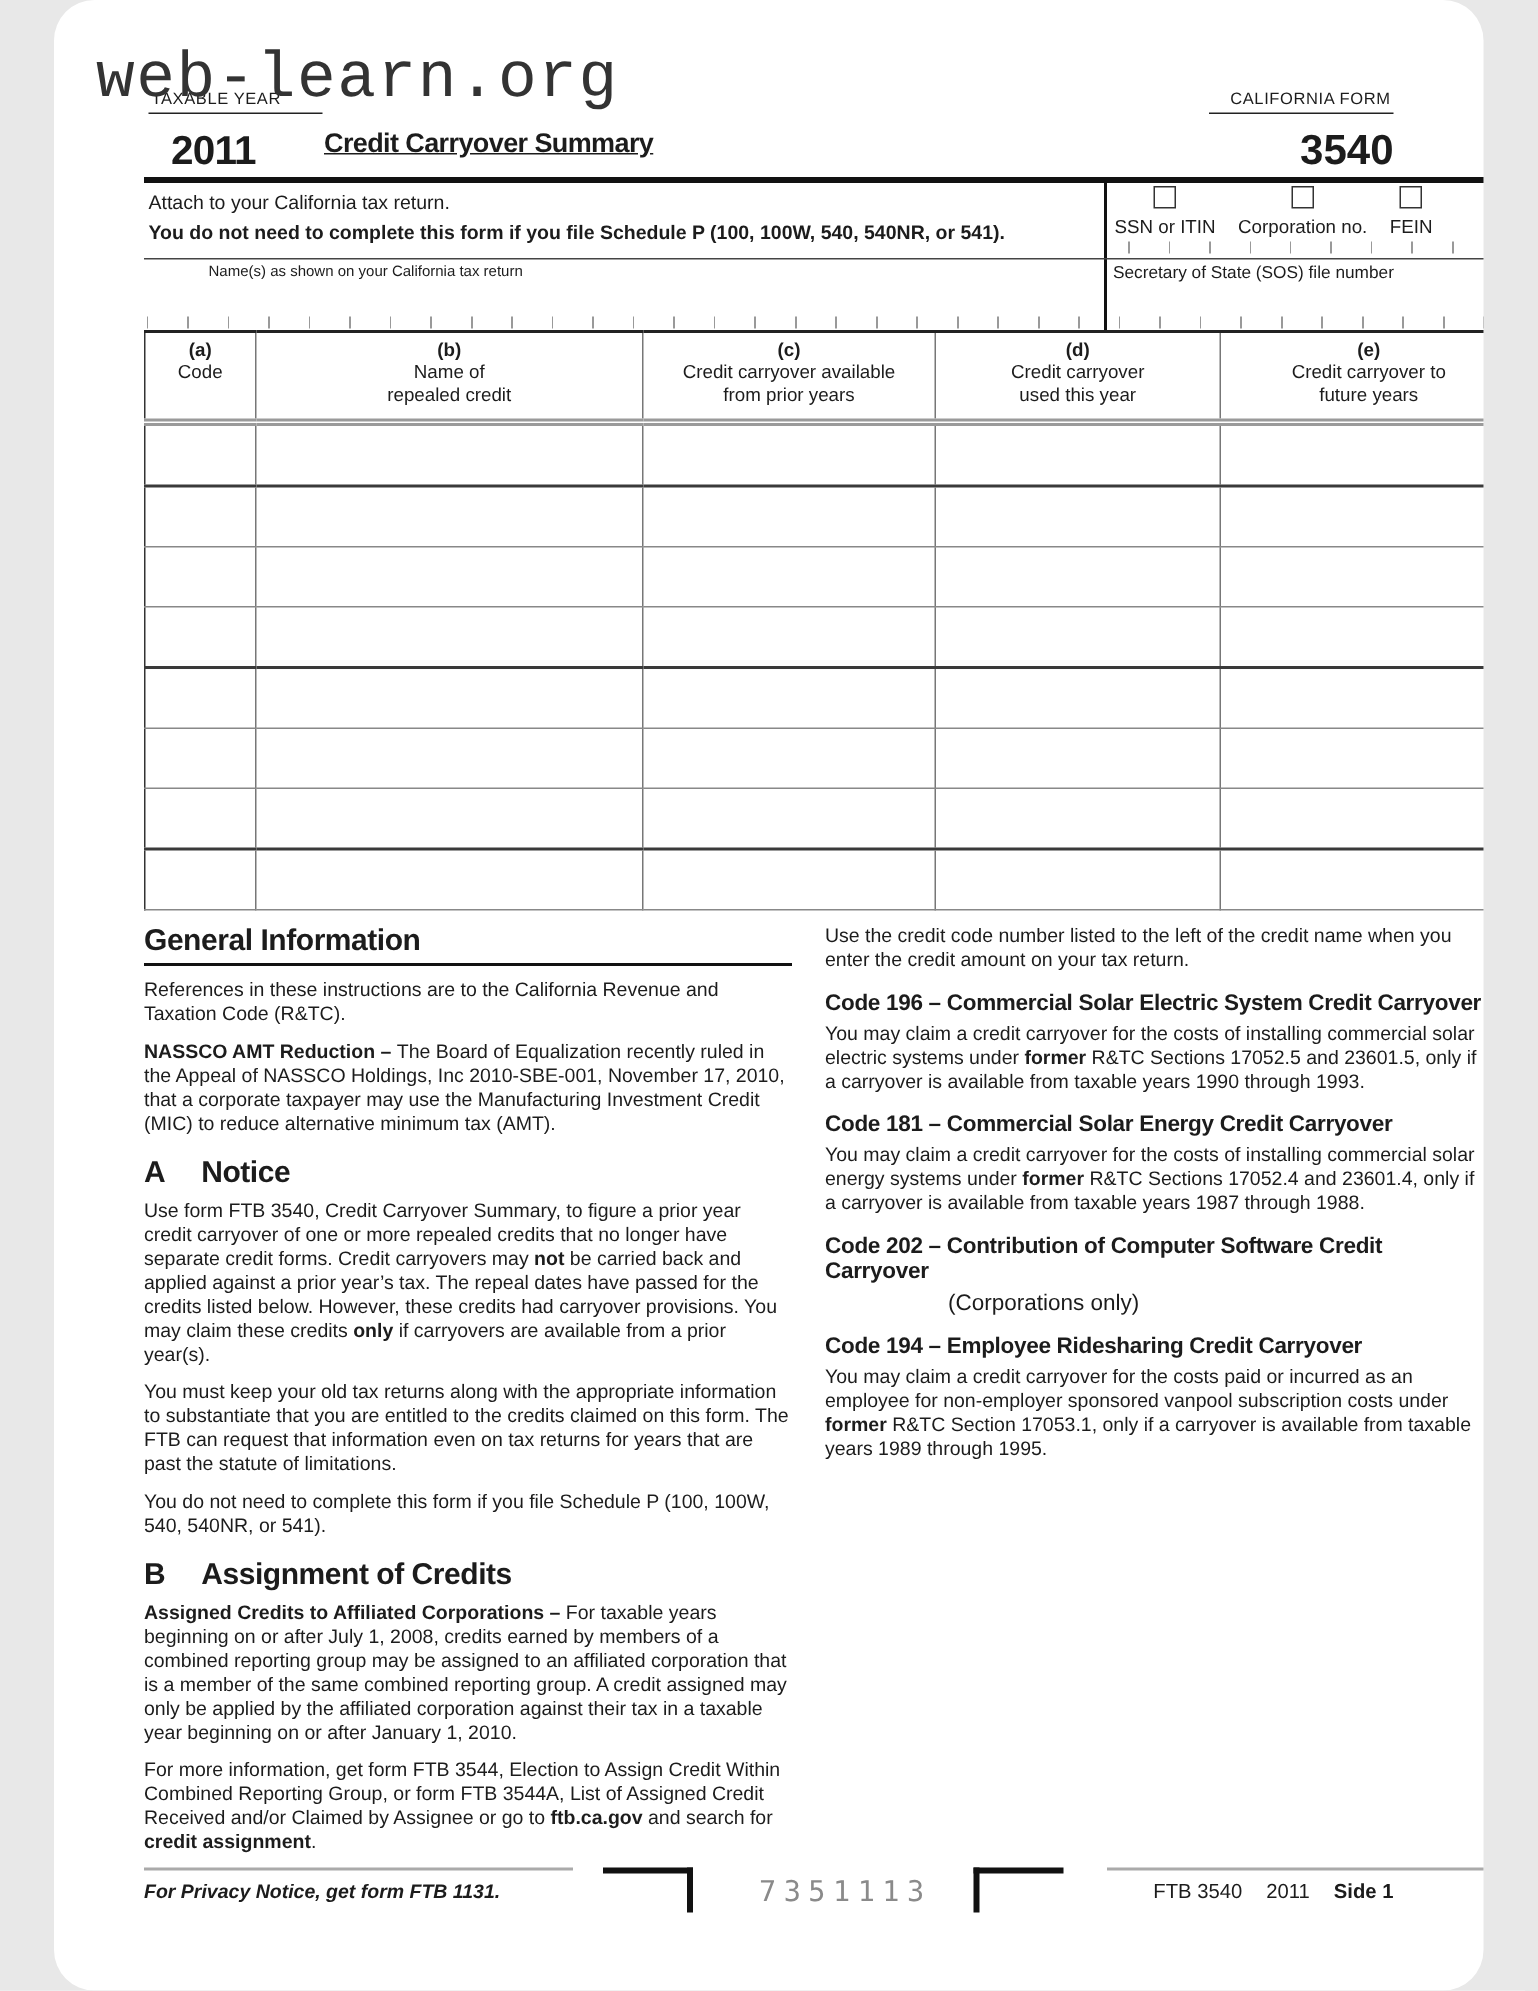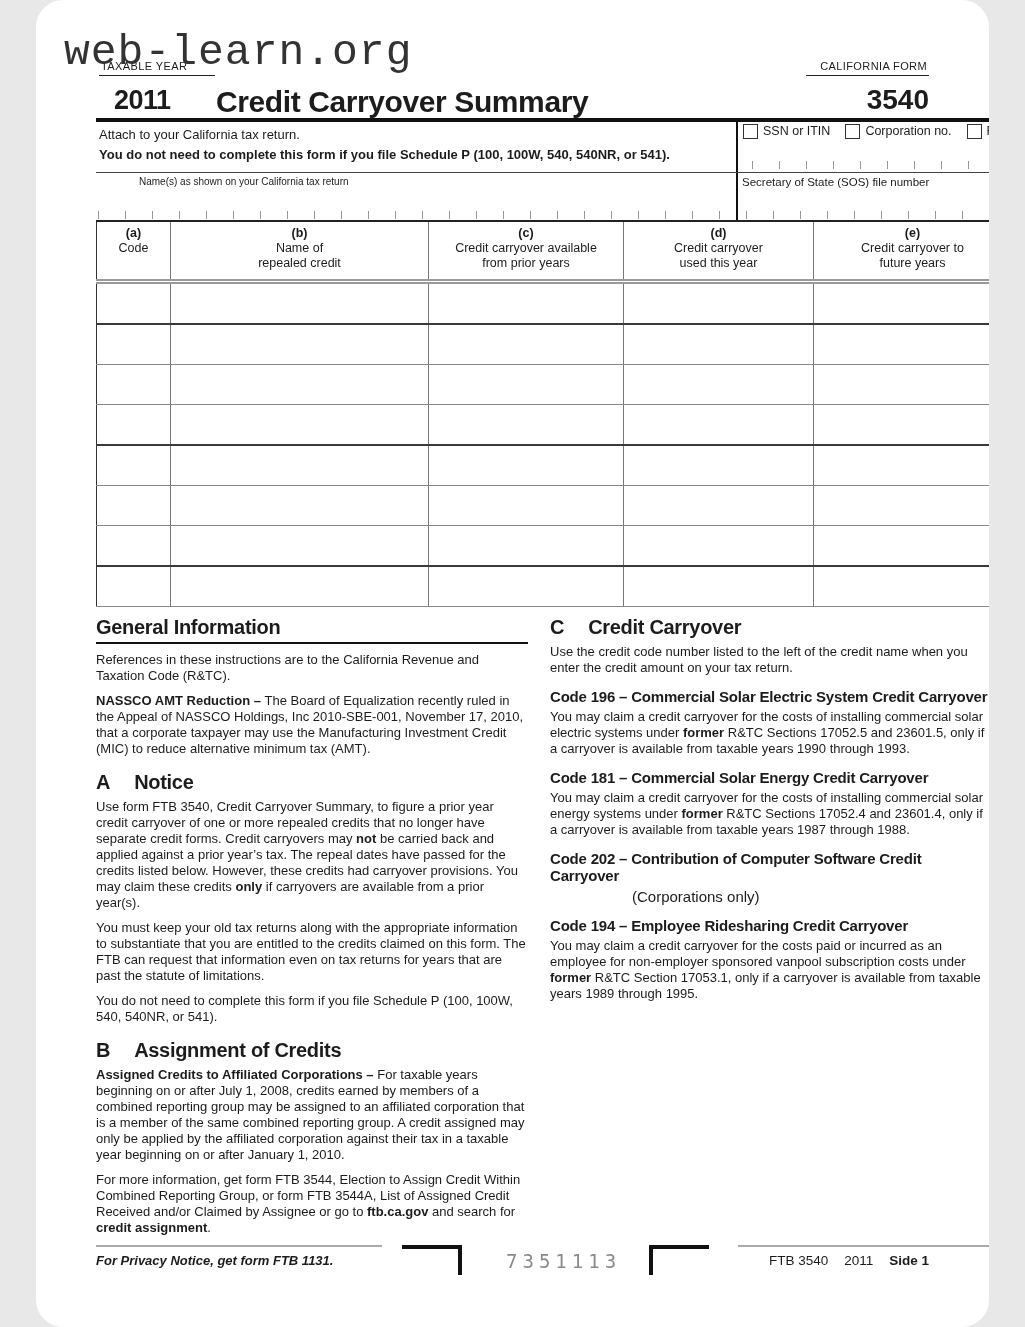--- a/index.html
+++ b/index.html
@@ -7,32 +7,32 @@
         font-family:"Liberation Sans",sans-serif;color:#1c1c1c;overflow:hidden;border-radius:27px;}
 
   
   .watermark{position:absolute;left:28px;top:28px;font-family:"Liberation Mono","DejaVu Sans Mono",monospace;
              font-size:43px;font-weight:400;color:#333;letter-spacing:1px;z-index:3;white-space:nowrap;}
   .ty-label{position:absolute;left:63px;top:60px;font-size:11px;letter-spacing:.4px;
             border-bottom:1.5px solid #222;padding:0 28px 3px 2px;z-index:2;}
   .cf-label{position:absolute;right:60px;top:60px;font-size:11px;letter-spacing:.4px;
             border-bottom:1.5px solid #222;padding:0 2px 3px 14px;}
   .year{position:absolute;left:78px;top:85px;font-size:27px;font-weight:bold;letter-spacing:-.5px;}
-  .form-title{position:absolute;left:180px;top:85px;font-size:30px;font-weight:bold;letter-spacing:-.4px;}
+  .form-title{position:absolute;left:180px;top:85px;font-size:18px;font-weight:bold;letter-spacing:-.4px;text-decoration:underline;}
   .form-no{position:absolute;right:60px;top:84px;font-size:28px;font-weight:bold;}
 
   .thick-rule{position:absolute;left:60px;top:118px;width:915px;height:4px;background:#111;}
   .thin-rule{position:absolute;left:60px;top:172px;width:915px;height:1px;background:#444;}
   .vdiv{position:absolute;left:700px;top:118px;width:2px;height:103px;background:#111;}
 
   .attach-line{position:absolute;left:63px;top:127px;font-size:13px;}
   .schedule-note{position:absolute;left:63px;top:147px;font-size:13px;font-weight:bold;width:630px;}
 
   .cbx-row{position:absolute;left:707px;top:124px;display:flex;gap:15px;align-items:center;}
-  .cbx-item{display:flex;align-items:flex-start;gap:5px;}
+  .cbx-item{display:flex;align-items:center;gap:5px;flex-direction:column;}
   .cbx-box{width:13px;height:13px;border:1.5px solid #333;background:#fff;display:inline-block;}
   .cbx-label{font-size:12.5px;white-space:nowrap;}
 
   .comb{background:repeating-linear-gradient(to right,#999 0 1px,transparent 1px 27px);height:8px;position:absolute;}
   .comb-cbx{left:716px;top:161px;width:252px;}
   .comb-name{left:62px;top:211px;width:912px;}
 
   .name-label{position:absolute;left:63px;top:176px;font-size:10px;padding-left:40px;}
   .sos-label{position:absolute;left:706px;top:176px;font-size:11.5px;}
   .name-fill{position:absolute;left:62px;top:190px;width:630px;height:20px;}
@@ -225,21 +225,20 @@
       <p class="body"><span>Use form FTB 3540, Credit Carryover Summary, to figure a prior year credit carryover of one or more repealed credits that no longer have separate credit forms. Credit carryovers may </span><b>not</b><span> be carried back and applied against a prior year’s tax. The repeal dates have passed for the credits listed below. However, these credits had carryover provisions. You may claim these credits </span><b>only</b><span> if carryovers are available from a prior year(s).</span></p>
       <p class="body"><span>You must keep your old tax returns along with the appropriate information to substantiate that you are entitled to the credits claimed on this form. The FTB can request that information even on tax returns for years that are past the statute of limitations.</span></p>
       <p class="body"><span>You do not need to complete this form if you file Schedule P (100, 100W, 540, 540NR, or 541).</span></p>
 
       <h2><span class="sec-letter">B</span><span>Assignment of Credits</span></h2>
       <p class="body"><b>Assigned Credits to Affiliated Corporations – </b><span>For taxable years beginning on or after July 1, 2008, credits earned by members of a combined reporting group may be assigned to an affiliated corporation that is a member of the same combined reporting group. A credit assigned may only be applied by the affiliated corporation against their tax in a taxable year beginning on or after January 1, 2010.</span></p>
       <p class="body"><span>For more information, get form FTB 3544, Election to Assign Credit Within Combined Reporting Group, or form FTB 3544A, List of Assigned Credit Received and/or Claimed by Assignee or go to </span><b>ftb.ca.gov</b><span> and search for </span><b>credit assignment</b><span>.</span></p>
     </div>
 
     <div class="col-right">
-      <h2><span class="sec-letter">C</span><span>Credit Carryover</span></h2>
       <p class="body"><span>Use the credit code number listed to the left of the credit name when you enter the credit amount on your tax return.</span></p>
 
 
       <h3 class="code-h">Code 196 – Commercial Solar Electric System Credit Carryover</h3>
       <p class="body"><span>You may claim a credit carryover for the costs of installing commercial solar electric systems under </span><b>former</b><span> R&amp;TC Sections 17052.5 and 23601.5, only if a carryover is available from taxable years 1990 through 1993.</span></p>
 
       <h3 class="code-h">Code 181 – Commercial Solar Energy Credit Carryover</h3>
       <p class="body"><span>You may claim a credit carryover for the costs of installing commercial solar energy systems under </span><b>former</b><span> R&amp;TC Sections 17052.4 and 23601.4, only if a carryover is available from taxable years 1987 through 1988.</span></p>
 
       <h3 class="code-h">Code 202 – Contribution of Computer Software Credit Carryover</h3>

